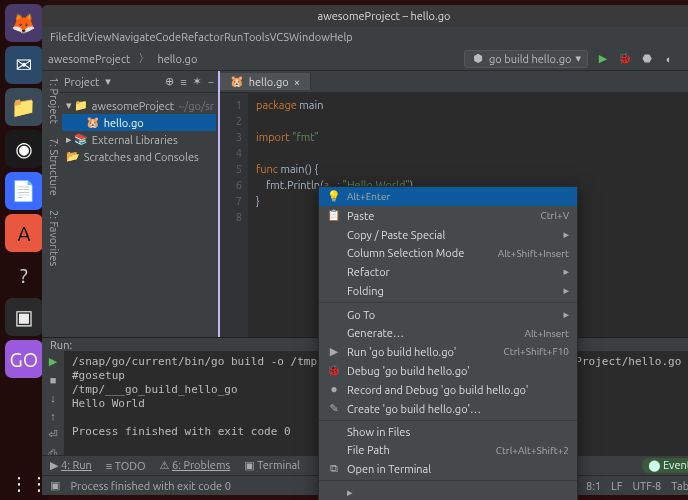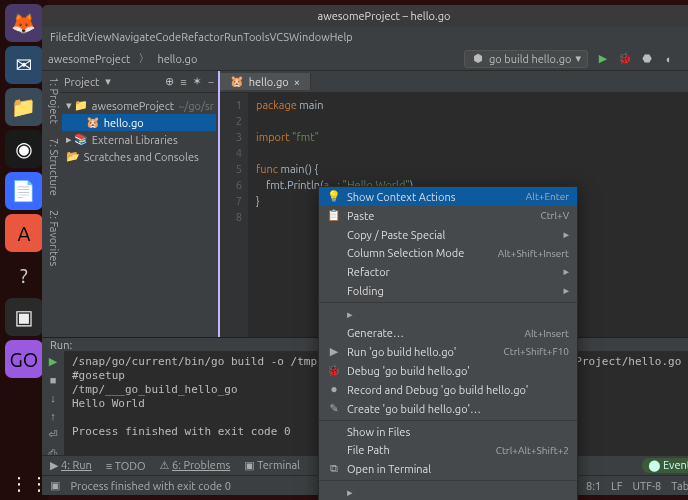--- a/index.html
+++ b/index.html
@@ -7,21 +7,21 @@
 .dock{position:absolute;left:0;top:0;width:48px;height:500px;background:rgba(30,10,10,.6);display:flex;flex-direction:column;align-items:center;padding-top:4px;gap:4px}
 .dock-item{width:38px;height:38px;border-radius:7px;display:flex;align-items:center;justify-content:center;font-size:20px}
 .dock-ff{background:#4a3a6a;color:#ff9500}
 .dock-tb{background:#2b4a6a;color:#fff}
 .dock-files{background:#3a4a58}
 .dock-obs{background:#1a1a1a;color:#fff}
 .dock-doc{background:#3a6aff}
 .dock-sw{background:#e9573f}
 .dock-trash{background:transparent;color:#ccc}
 .dock-term{background:#2a2a2a;color:#eee}
-.dock-go{background:#9a5adf;color:#000000}
+.dock-go{background:#9a5adf;color:#fef9c3}
 .dock-apps{position:absolute;bottom:6px;left:10px;color:#fff;font-size:18px;letter-spacing:2px}
 .win{position:absolute;left:42px;top:5px;width:684px;height:490px;background:#3c3f41;border-radius:6px;display:flex;flex-direction:column;color:#bbb}
 .titlebar{height:22px;background:#3a3a3a;display:flex;align-items:center;justify-content:center;color:#ddd;font-size:12px;border-radius:6px 6px 0 0}
 .menubar{height:20px;display:flex;align-items:center;padding:0 8px;font-size:11px;color:#bbb}
 .menubar span{cursor:pointer}
 .tabbar{height:24px;display:flex;align-items:center;padding:0 6px;gap:8px;background:#3c3f41;border-bottom:1px solid #2b2b2b}
 .crumb{color:#bbb}
 .spacer{flex:1}
 .run-combo{background:#45494a;border:1px solid #555;border-radius:3px;padding:1px 6px;color:#bbb;display:flex;align-items:center;gap:4px}
 .tb-icon{width:14px;height:14px;display:inline-flex;align-items:center;justify-content:center}
@@ -226,21 +226,20 @@
     <span>LF</span>
     <span>UTF-8</span>
     <span>Tab*</span>
     <span>🔒</span>
   </div>
 </div>
 
 <div class="ctx" id="ctx">
     <div class="ctx-row sel">
       <span class="ctx-icon">💡</span>
-      <span class="ctx-label">Show Context Actions</span>
       <span class="ctx-sc">Alt+Enter</span>
     </div>
     <div class="ctx-row">
       <span class="ctx-icon">📋</span>
       <span class="ctx-label">Paste</span>
       <span class="ctx-sc">Ctrl+V</span>
     </div>
     <div class="ctx-row">
       <span class="ctx-icon"></span>
       <span class="ctx-label">Copy / Paste Special</span>
@@ -257,20 +256,21 @@
       <span class="ctx-sub">▸</span>
     </div>
     <div class="ctx-row">
       <span class="ctx-icon"></span>
       <span class="ctx-label">Folding</span>
       <span class="ctx-sub">▸</span>
     </div>
     <div class="ctx-sep"></div>
     <div class="ctx-row">
       <span class="ctx-icon"></span>
+      <span class="ctx-label">Go To</span>
       <span class="ctx-sub">▸</span>
     </div>
     <div class="ctx-row">
       <span class="ctx-icon"></span>
       <span class="ctx-label">Generate…</span>
       <span class="ctx-sc">Alt+Insert</span>
     </div>
     <div class="ctx-row">
       <span class="ctx-icon">▶</span>
       <span class="ctx-label">Run 'go build hello.go'</span>

